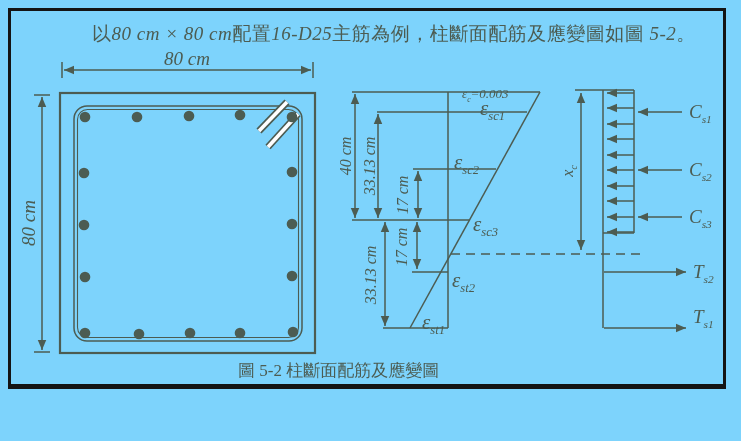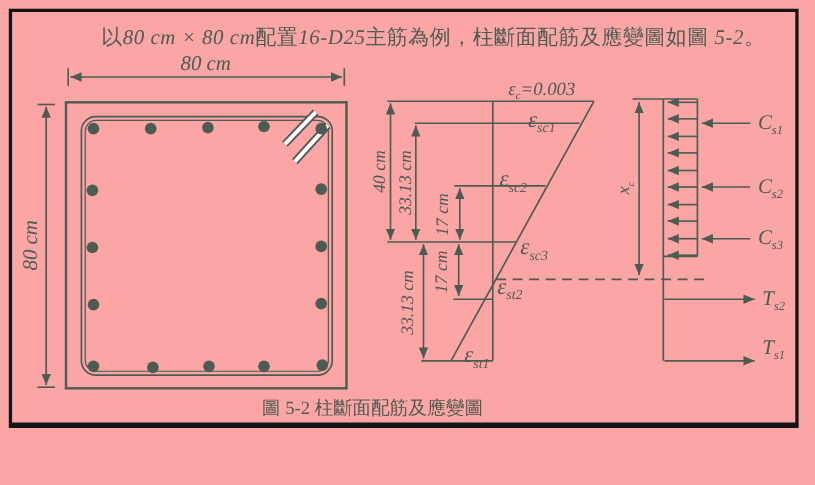--- a/index.html
+++ b/index.html
@@ -1,16 +1,16 @@
 <!DOCTYPE html>
 <html style="--ink: #4c5c52; --frame: #141414;"><head>
 <meta charset="utf-8">
 <style>
   html,body{margin:0;padding:0;background:#fff;}
-  #screen{position:relative;width:741px;height:441px;background:#fca5a5;overflow:hidden;
+  #screen{position:relative;width:741px;height:441px;background:#7dd3fc;overflow:hidden;
           font-family:"Liberation Serif","DejaVu Serif",serif;}
   .abs{position:absolute;}
   .frame{left:8px;top:8px;width:718px;height:381px;box-sizing:border-box;
          border:3px solid var(--frame);border-bottom-width:5px;background:transparent;}
   .intro{left:92px;top:21px;font-size:19px;color:var(--ink);letter-spacing:0.5px;white-space:nowrap;}
   .lat{font-style:italic;}
   .lbl{position:absolute;color:var(--ink);font-style:italic;white-space:nowrap;}
   .lbl sub{font-size:0.6em;font-style:italic;}
   .lbl sup{font-size:0.6em;}
   .rot{transform:translate(-50%,-50%) rotate(-90deg);}
@@ -143,33 +143,33 @@
     <span class="rot abs" style="left:0;top:0;transform:translate(-50%,-50%);">80 cm</span>
   </div>
   <div class="lbl dim80 rot" style="left:29px;top:223px;"><span>80 cm</span></div>
 
   <div class="lbl dim rot" style="left:346px;top:156px;"><span>40 cm</span></div>
   <div class="lbl dim rot" style="left:370px;top:166px;"><span>33.13 cm</span></div>
   <div class="lbl dim rot" style="left:403px;top:195px;"><span>17 cm</span></div>
   <div class="lbl dim rot" style="left:402px;top:247px;"><span>17 cm</span></div>
   <div class="lbl dim rot" style="left:371px;top:275px;"><span>33.13 cm</span></div>
 
-  <div class="lbl strain-lbl" style="left:462px;top:71px;font-size:17px;text-align:right;">
+  <div class="lbl strain-lbl" style="left:462px;top:86px;font-size:13px;text-align:right;">
     <span>ε</span><sub>c</sub><span>=0.003</span>
   </div>
   <div class="lbl strain-lbl" style="left:480px;top:96px;">
     <span>ε</span><sub>sc1</sub>
   </div>
   <div class="lbl strain-lbl" style="left:454px;top:150px;">
     <span>ε</span><sub>sc2</sub>
   </div>
   <div class="lbl strain-lbl" style="left:473px;top:212px;text-align:center;">
     <span>ε</span><sub>sc3</sub>
   </div>
-  <div class="lbl strain-lbl" style="left:452px;top:248px;">
+  <div class="lbl strain-lbl" style="left:452px;top:268px;">
     <span>ε</span><sub>st2</sub>
   </div>
   <div class="lbl strain-lbl" style="left:422px;top:310px;">
     <span>ε</span><sub>st1</sub>
   </div>
 
   <div class="lbl dim rot" style="left:569px;top:171px;">
     <span>x</span><sub>c</sub>
   </div>
   <div class="lbl force-lbl" style="left:689px;top:101px;">

